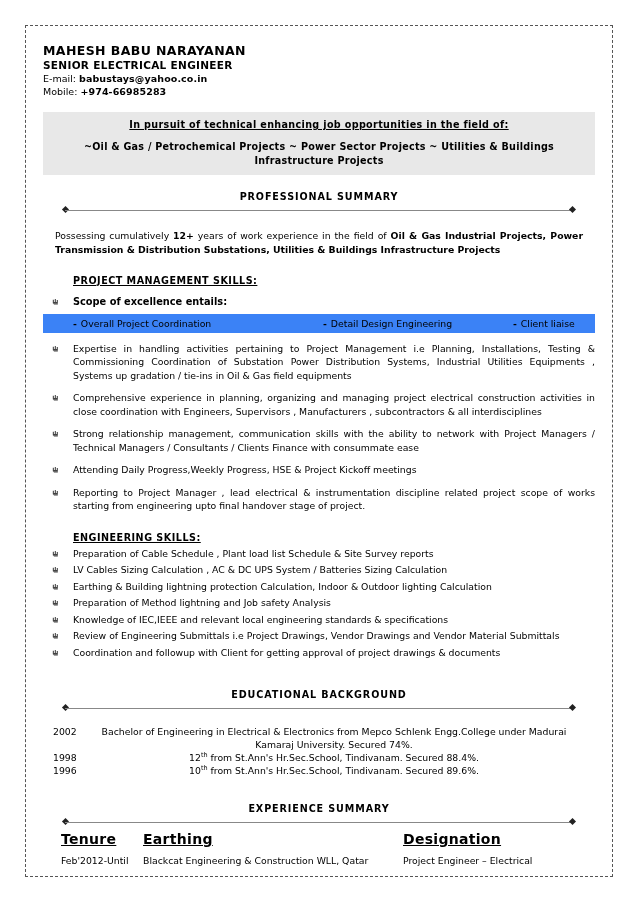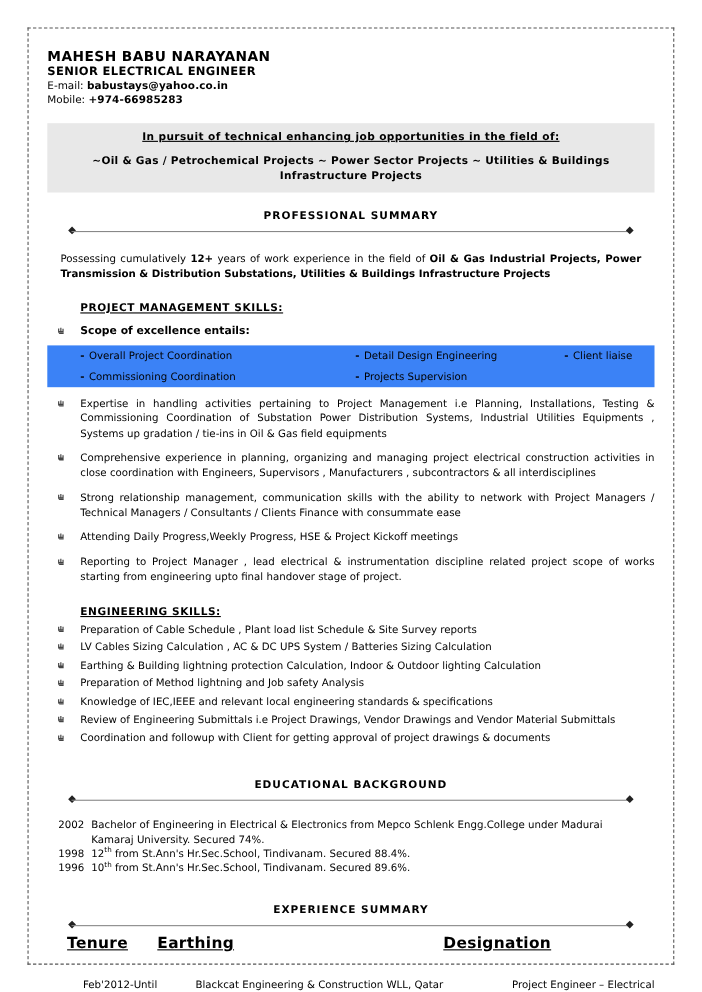--- a/index.html
+++ b/index.html
@@ -167,21 +167,21 @@
     display: flex;
     font-size: 9.3px;
     line-height: 13px;
   }
   .edu-row .year {
     width: 40px;
     flex: 0 0 40px;
     padding-left: 10px;
     box-sizing: border-box;
   }
-  .edu-row .desc { flex: 1 1 auto; padding-right: 10px; }
+  .edu-row .desc { flex: 1 1 auto; padding-right: 10px; text-align: center; }
   sup { font-size: 6.5px; vertical-align: super; line-height: 0; }
 
   
   .exp-head {
     display: flex;
     margin-top: 4px;
     font-size: 14px;
     font-weight: bold;
     line-height: 15px;
   }
@@ -190,21 +190,21 @@
     letter-spacing: 0.3px;
   }
   .exp-row {
     display: flex;
     font-size: 9.3px;
     line-height: 12.5px;
   }
   .col-tenure { width: 100px; flex: 0 0 100px; padding-left: 18px; box-sizing: border-box; }
   .col-company { width: 260px; flex: 0 0 260px; }
   .col-design { flex: 1 1 auto; }
-  .exp-body { margin-top: 24px; text-align: right; }
+  .exp-body { margin-top: 8px; }
 </style>
 </head>
 <body>
 
 <div class="page">
   <div class="inner">
 
     <div>
       <div class="name">MAHESH BABU NARAYANAN</div>
       <div class="title">SENIOR ELECTRICAL ENGINEER</div>
@@ -244,25 +244,20 @@
       </span>
       <span class="txt">Scope of excellence entails:</span>
     </div>
 
     <div class="skills-grid">
       <div class="skills-row">
         <span class="cell c1"><span class="dash">-</span><span>Overall Project Coordination</span></span>
         <span class="cell c2"><span class="dash">-</span><span>Detail Design Engineering</span></span>
         <span class="cell c3"><span class="dash">-</span><span>Client liaise</span></span>
       </div>
-      <div class="skills-row">
-        <span class="cell c1"><span class="dash">-</span><span>Commissioning Coordination</span></span>
-        <span class="cell c2"><span class="dash">-</span><span>Projects Supervision</span></span>
-        <span class="cell c3"></span>
-      </div>
     </div>
 
     <div>
       <div class="bullet-row">
         <span class="glyph"><svg width="9" height="9" viewBox="0 0 10 10" style="vertical-align:middle">
               <path d="M2 7 L2 3 L3.2 3 L3.2 5.5 L4.2 5.5 L4.2 2.2 L5.4 2.2 L5.4 5.5 L6.4 5.5 L6.4 3.2 L7.6 3.2 L7.6 7 Z" fill="#444"></path>
               <path d="M2 7 L7.6 7 L7.6 8.4 L3.4 8.4 Z" fill="#444"></path>
             </svg></span>
         <span class="txt">Expertise in handling activities pertaining to Project Management i.e Planning, Installations, Testing &amp; Commissioning Coordination of Substation Power Distribution Systems, Industrial Utilities Equipments , Systems up gradation / tie-ins in Oil &amp; Gas field equipments</span>
       </div>

